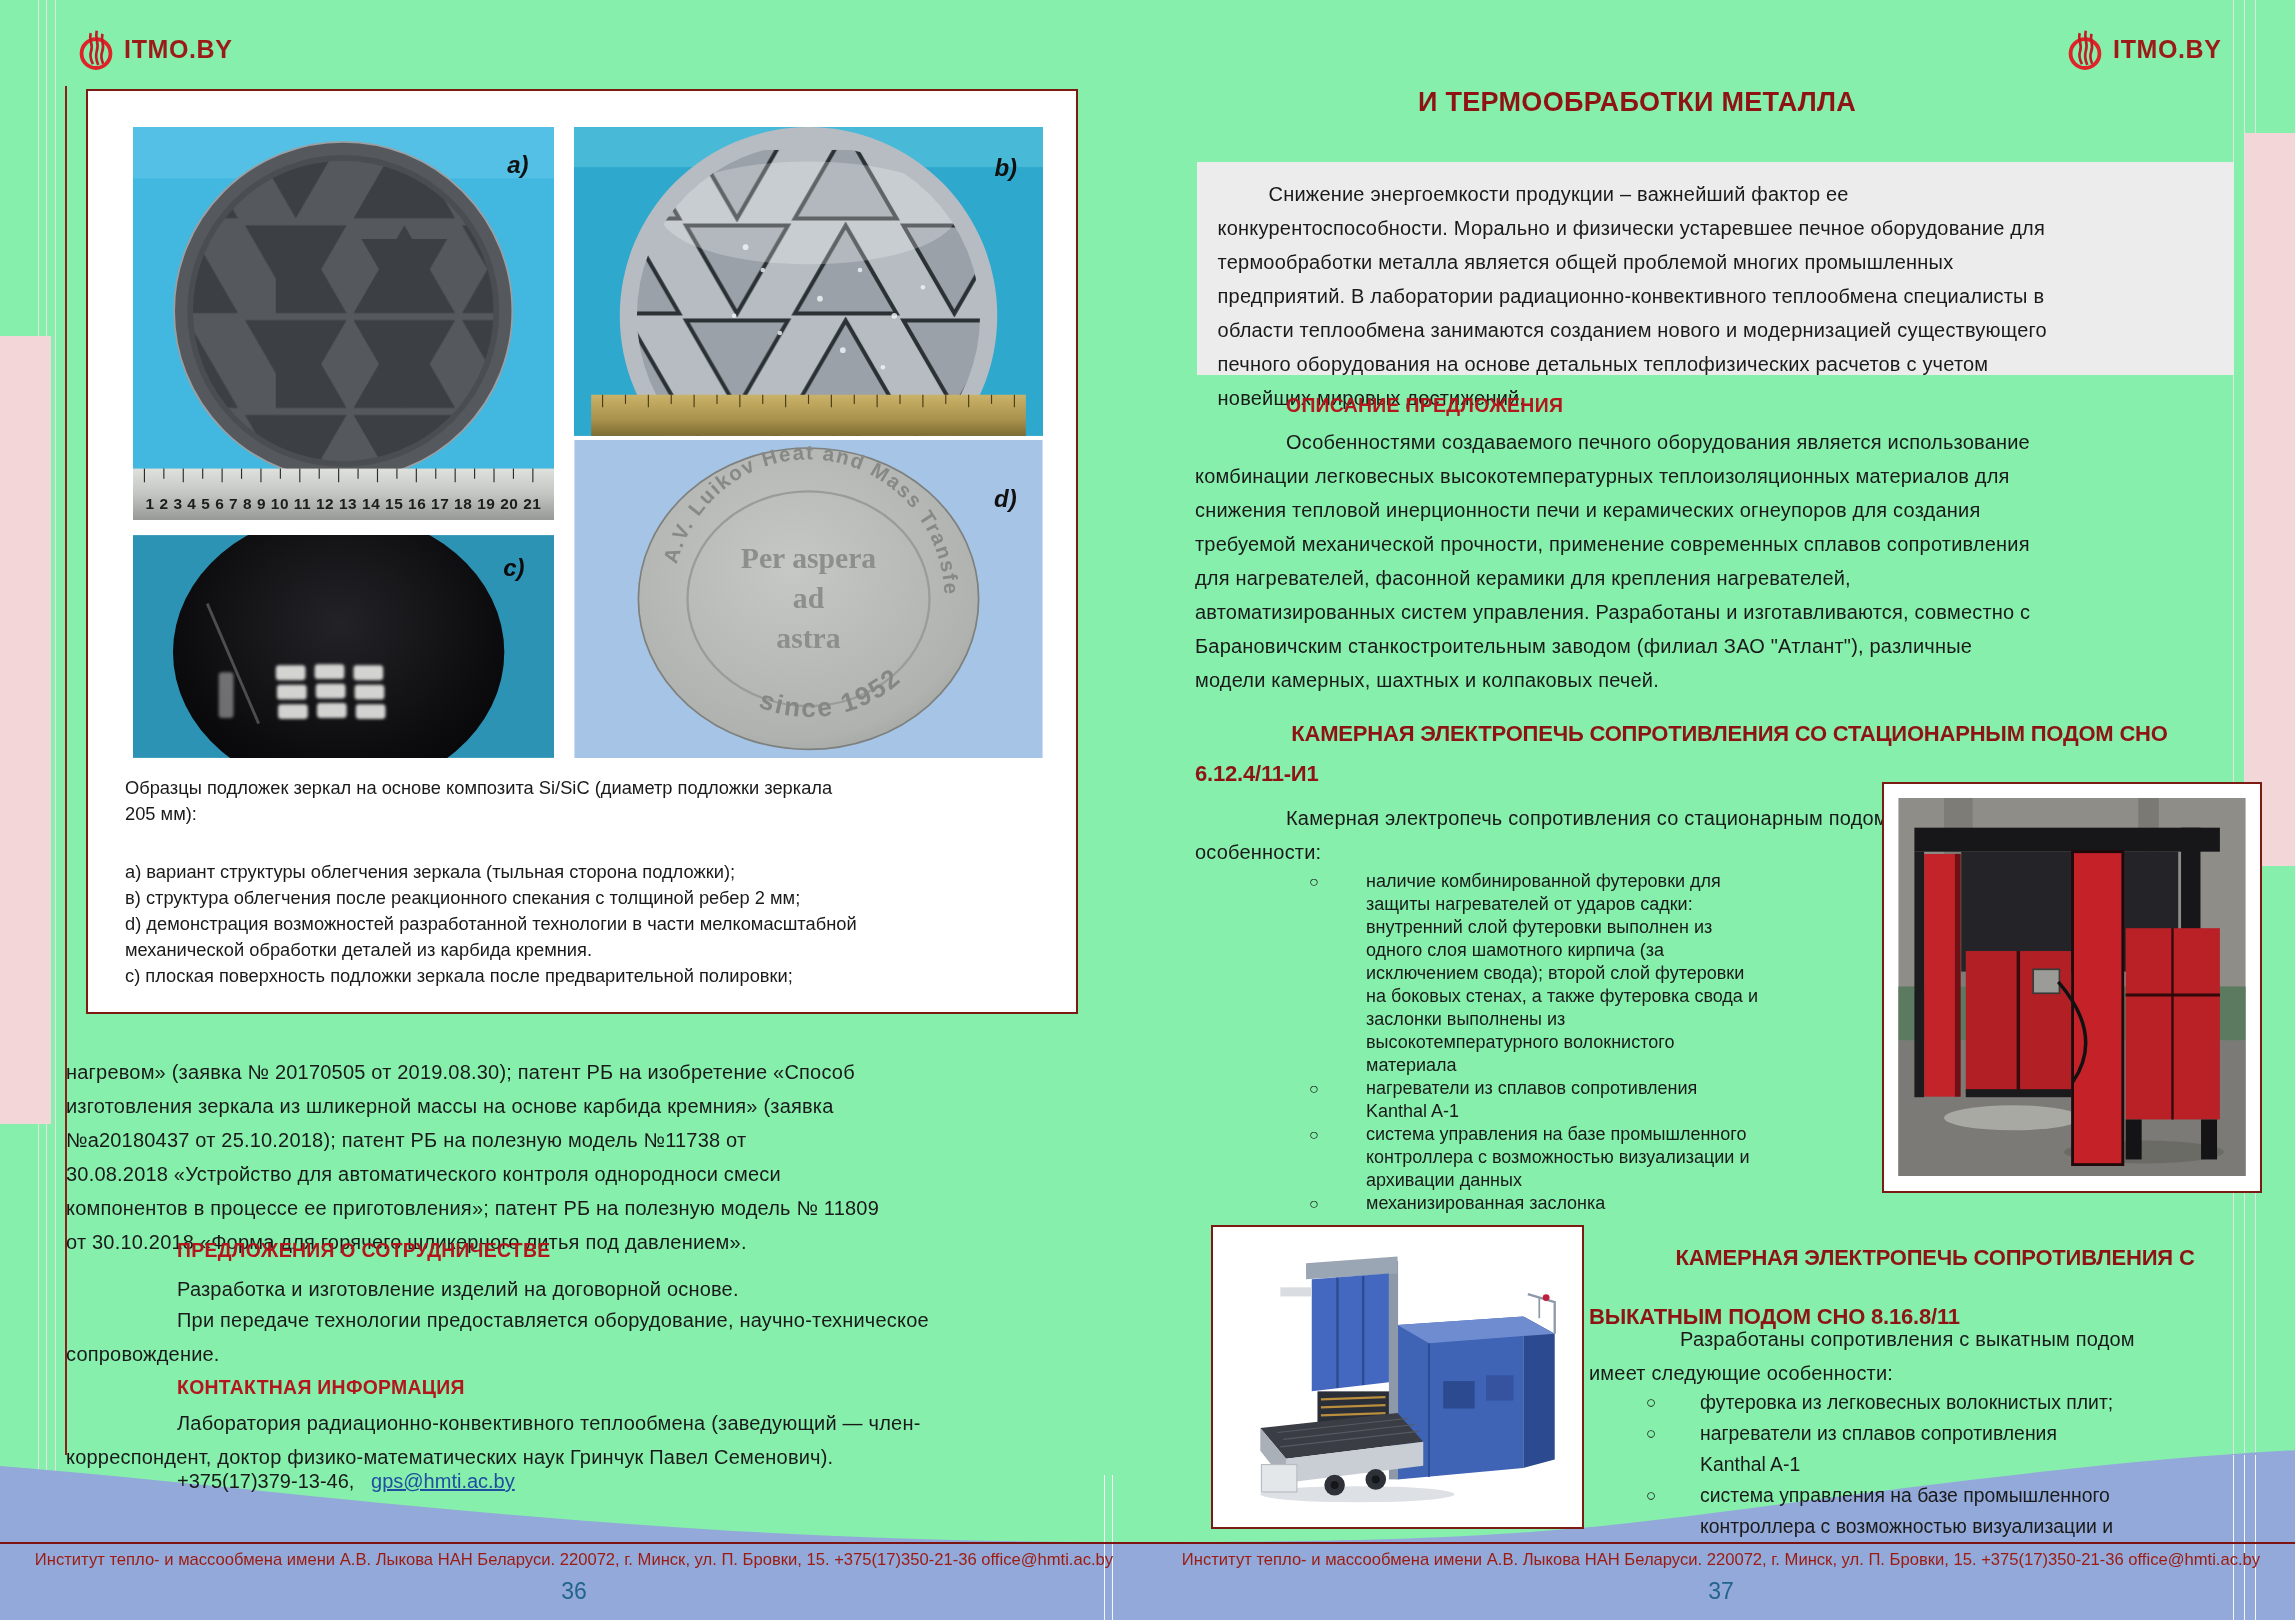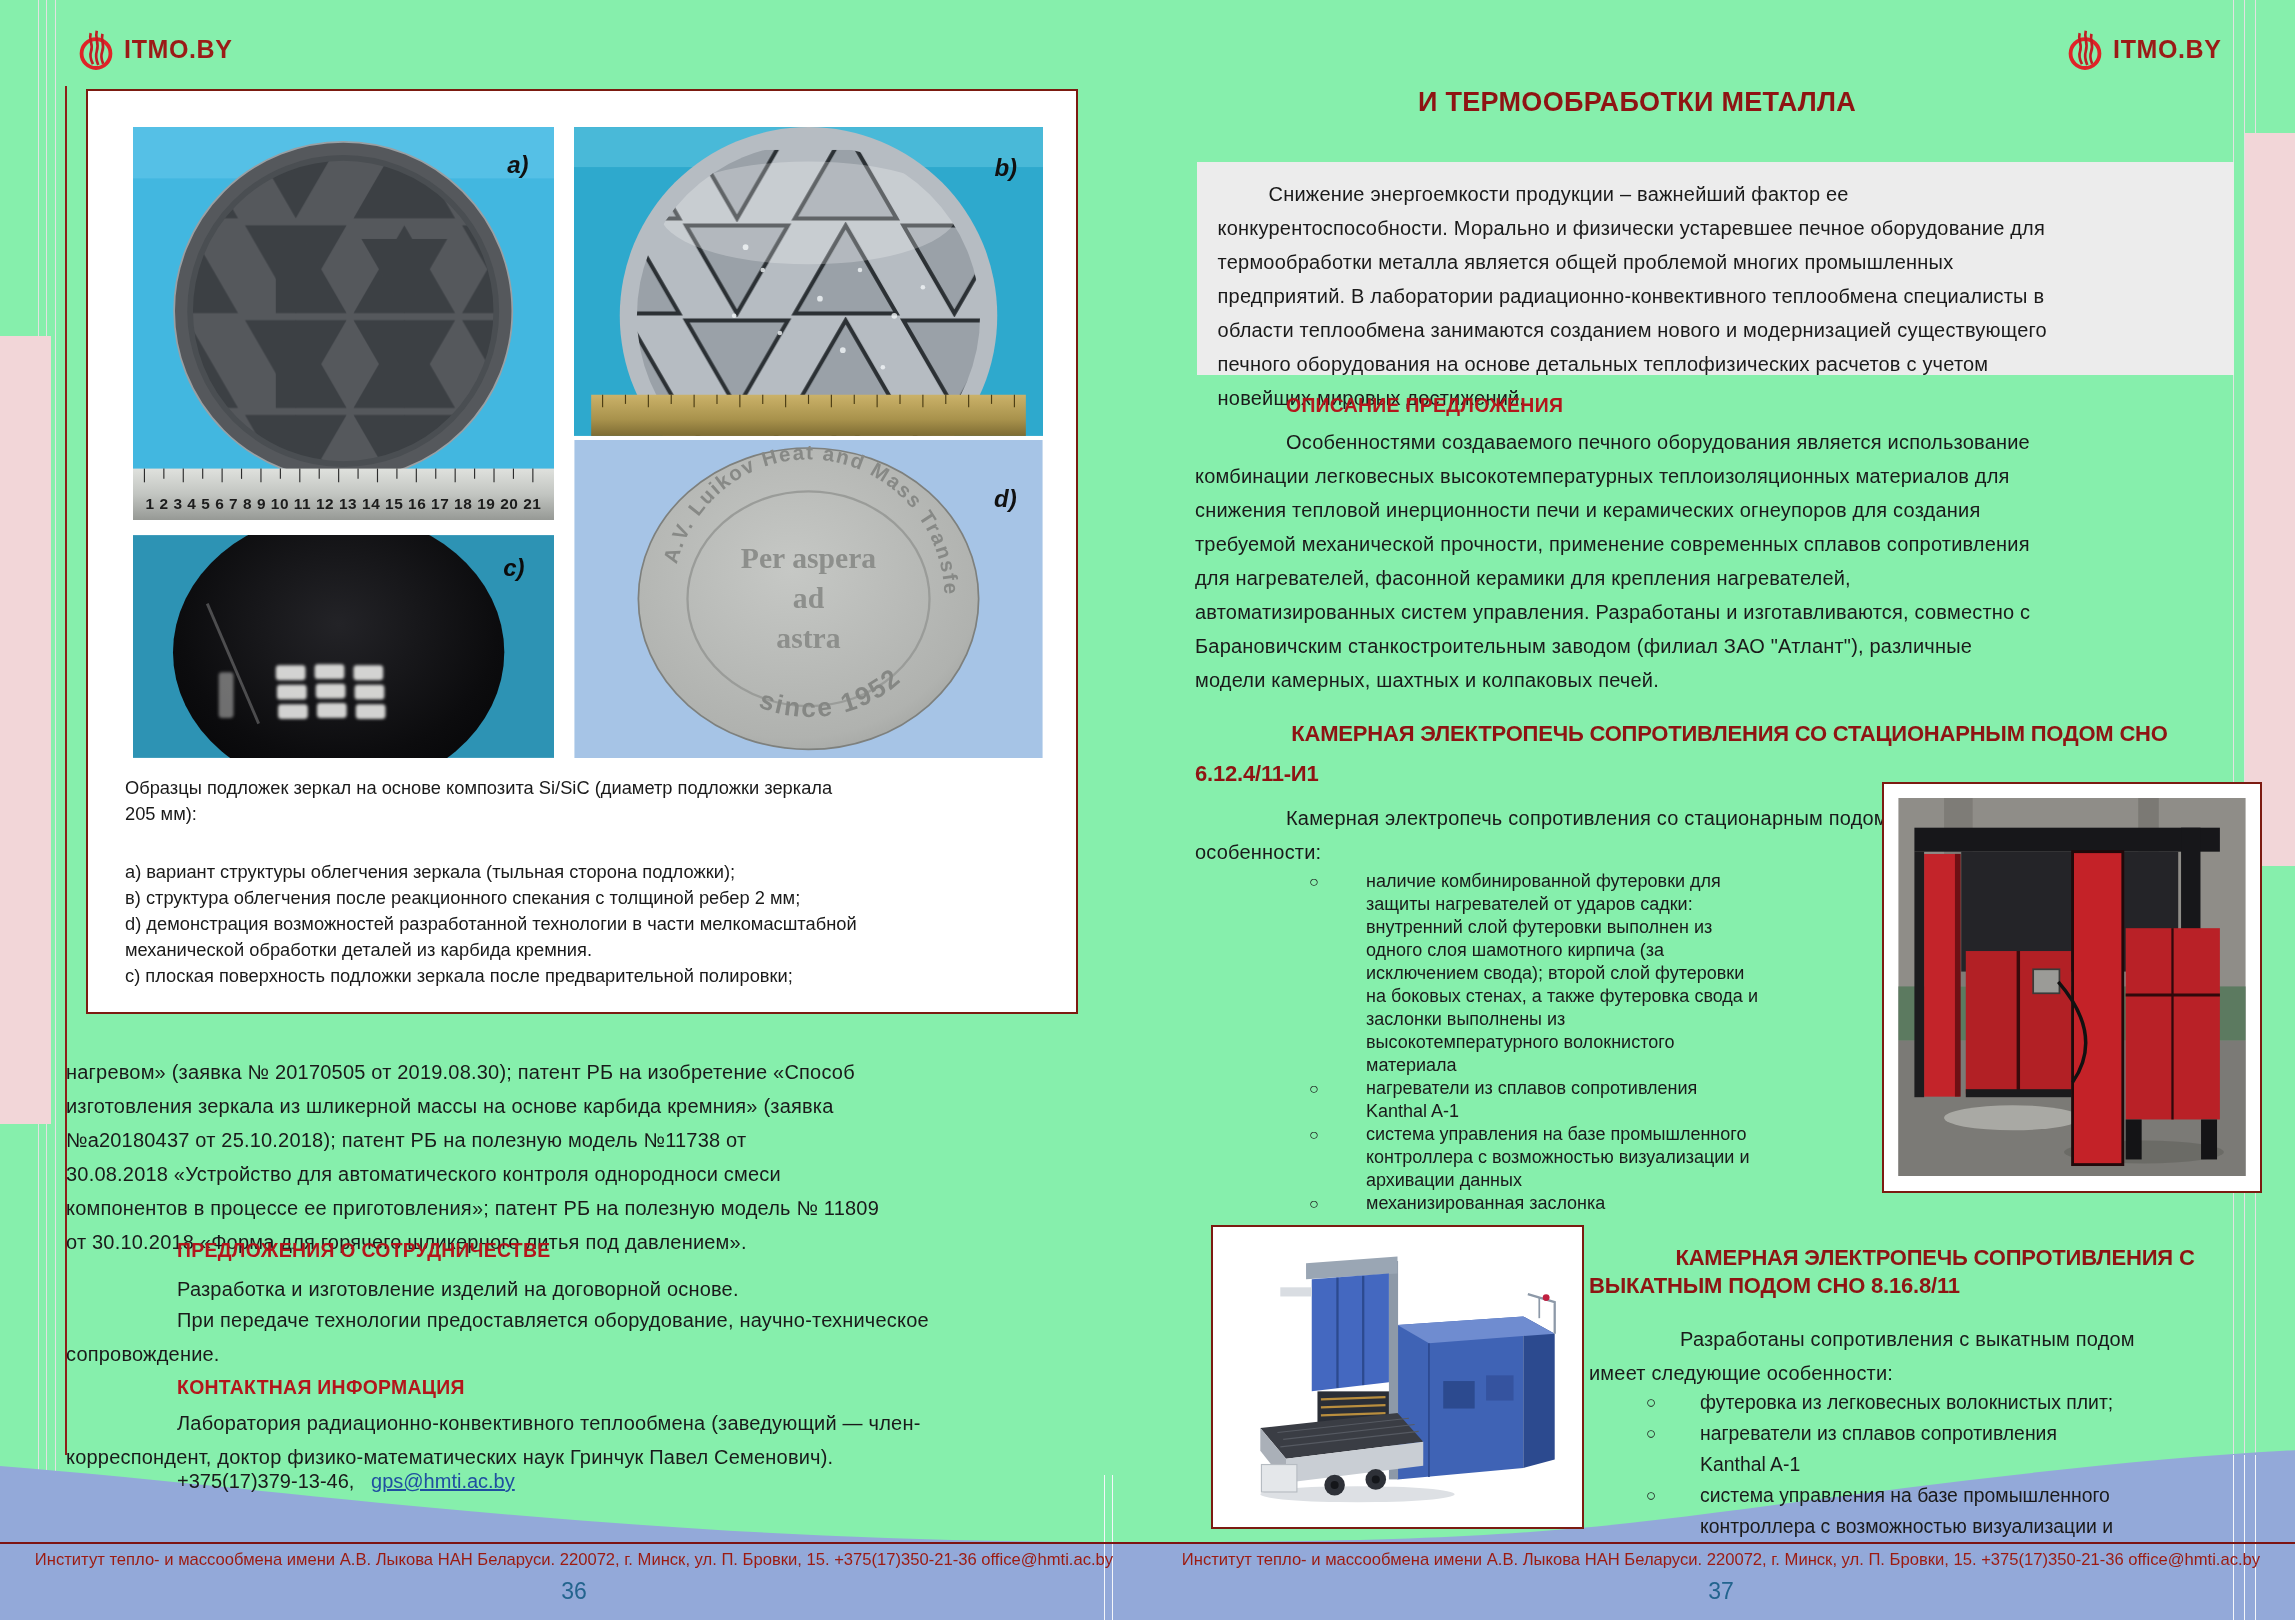--- a/index.html
+++ b/index.html
@@ -418,21 +418,21 @@
       <polygon points="60,332 105,386 105,428 60,372" fill="#aab0b8"></polygon>
       <rect x="62" y="396" width="62" height="48" fill="#e4e7ea" stroke="#b6bcc2" stroke-width="2"></rect>
       <circle cx="190" cy="432" r="18" fill="#2e3138"></circle>
         <circle cx="190" cy="432" r="7" fill="#14161a"></circle>
       <circle cx="262" cy="422" r="18" fill="#2e3138"></circle>
         <circle cx="262" cy="422" r="7" fill="#14161a"></circle>
     </svg>
   </div>
 
   <div class="t furn-head" style="left:1589px;top:1245px;width:692px;text-align:center;">КАМЕРНАЯ ЭЛЕКТРОПЕЧЬ СОПРОТИВЛЕНИЯ С</div>
-  <div class="t furn-head" style="left:1589px;top:1273px;">ВЫКАТНЫМ ПОДОМ СНО 8.16.8/11</div>
+  <div class="t furn-head" style="left:1589px;top:1304px;">ВЫКАТНЫМ ПОДОМ СНО 8.16.8/11</div>
   <div class="t body-text ml indent160" style="left:1589px;top:1322px;width:692px;">Разработаны сопротивления с выкатным подом
 имеет следующие особенности:</div>
 
   <div class="bullets f2-bullets" style="left:1646px;top:1387px;width:634px;">
     <div class="bullet">
         <span class="marker">○</span>
         <span class="ml">футеровка из легковесных волокнистых плит;</span>
       </div>
     <div class="bullet">
         <span class="marker">○</span>

